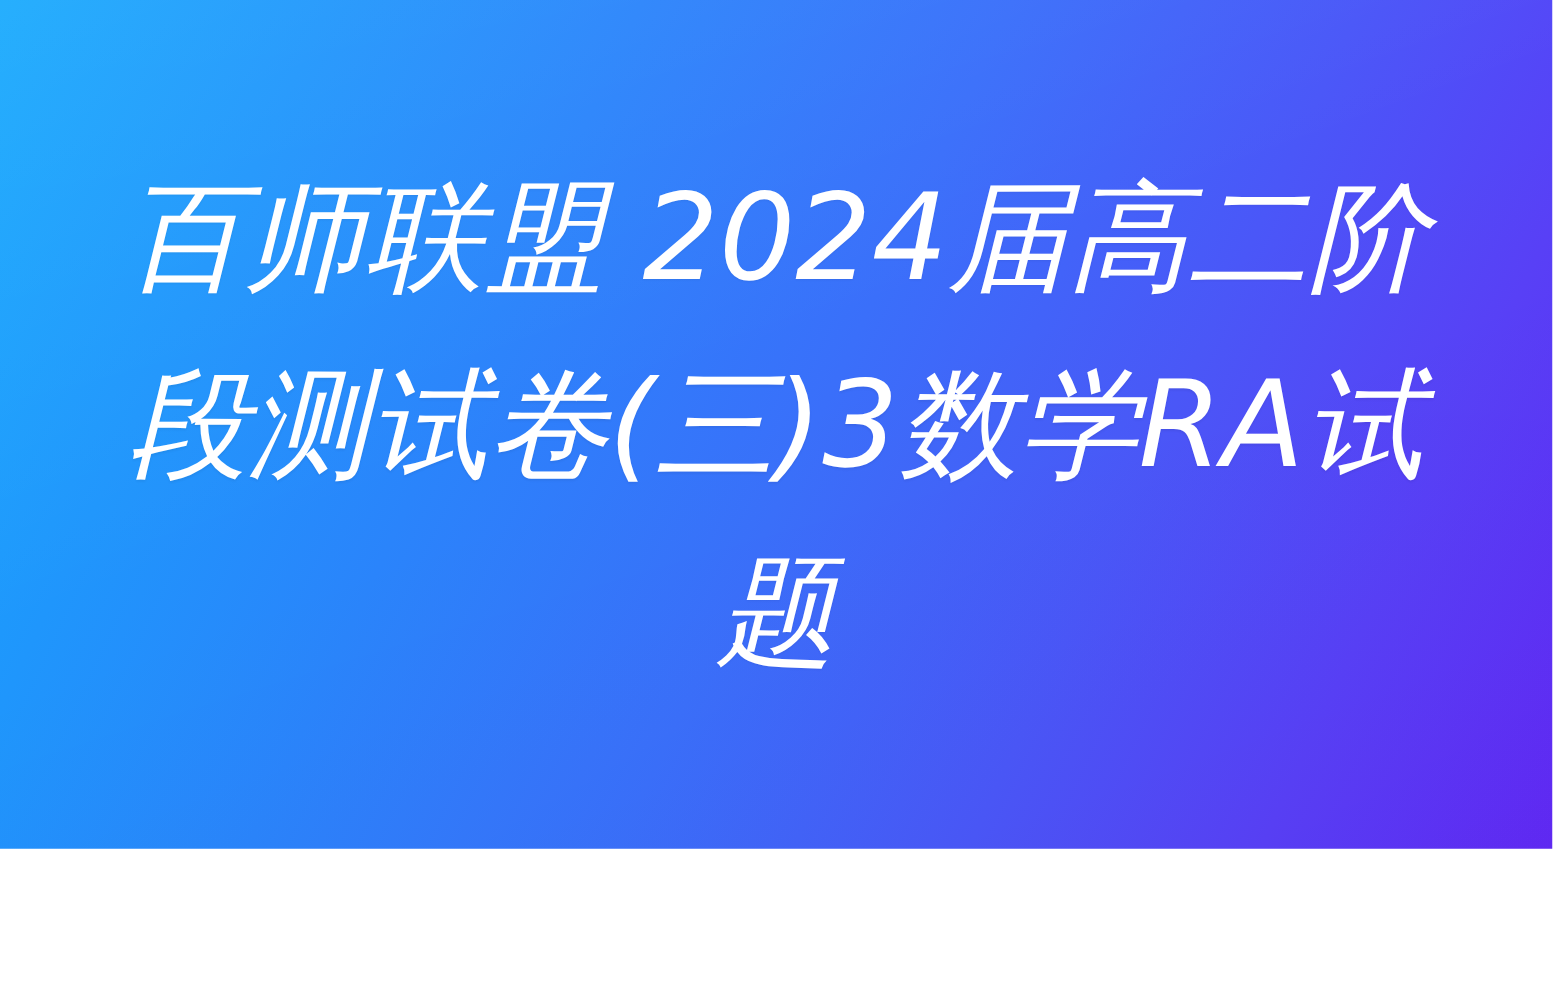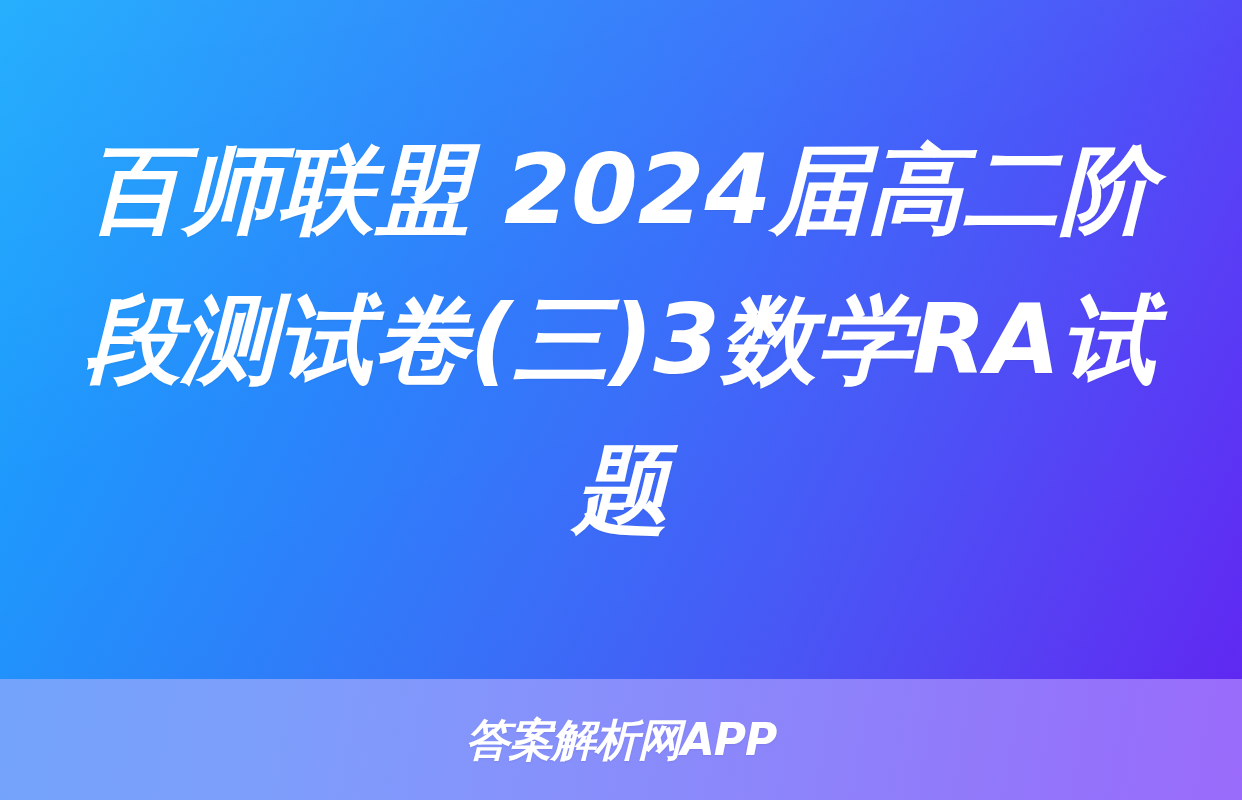--- a/index.html
+++ b/index.html
@@ -65,21 +65,21 @@
     box-sizing: border-box;
     text-align: center;
   }
 
   .paper-title {
     margin: 0;
     color: #ffffff;
     font-family: "DejaVu Sans", "Liberation Sans", sans-serif;
     font-size: 96px;
     line-height: 150px;
-    font-weight: 700;
+    font-weight: 400;
     font-style: italic;
     letter-spacing: 0px;
     word-break: break-all;
     text-align: center;
     text-shadow: 0 1px 2px rgba(0,0,0,0.06);
   }
 
   
   .footer-band {
     position: relative;
@@ -115,17 +115,14 @@
 <body>
 
 <div class="card">
 
   <section class="hero">
     <div class="hero-inner">
       <h1 class="paper-title">百师联盟 2024届高二阶段测试卷(三)3数学RA试题</h1>
     </div>
   </section>
 
-  <footer class="footer-band">
-    <p class="app-watermark">答案解析网APP</p>
-  </footer>
 
 </div>
 
 </body></html>

